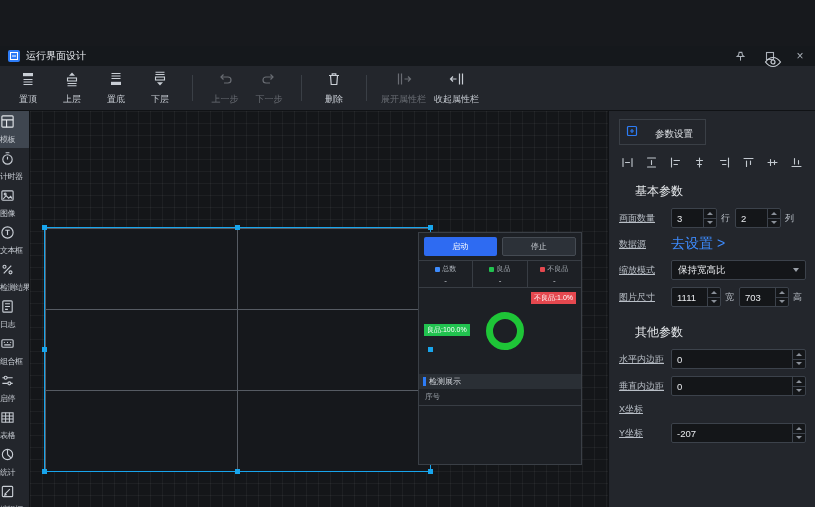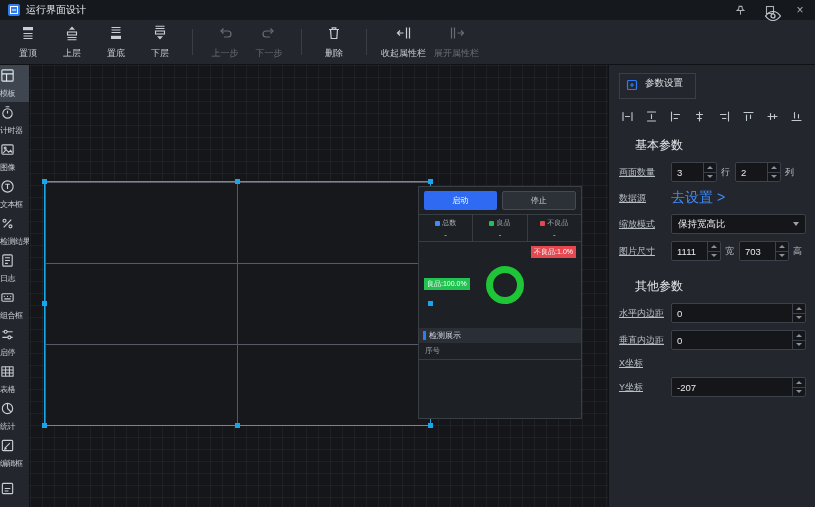--- a/index.html
+++ b/index.html
@@ -2,21 +2,21 @@
 <html><head>
 <meta charset="utf-8">
 <style>
   * { margin:0; padding:0; box-sizing:border-box; }
   html,body { width:815px; height:507px; overflow:hidden; background:#17191d;
     font-family:"Liberation Sans","DejaVu Sans",sans-serif; color:#cfd4da; }
   .app { width:815px; height:507px; display:flex; flex-direction:column; }
 
   
   .titlebar { height:20px; background:#15181c; display:flex; align-items:center;
-    padding:0 8px; gap:6px; flex:0 0 20px; }
+    padding:0 8px; gap:6px; flex:0 0 20px;margin-top:46px; }
   .app-icon { width:12px; height:12px; background:#2d7cf6; border-radius:2px;
     display:flex; align-items:center; justify-content:center; }
   .title { font-size:10px; color:#e6e9ed; }
   .titlebar-right { margin-left:auto; display:flex; gap:16px; align-items:center; color:#aab0b8; }
   .tb-ic { display:flex; align-items:center; justify-content:center; width:14px; height:14px;
     font-size:12px; line-height:14px; cursor:pointer; }
 
   
   .toolbar { height:45px; background:#23262c; display:flex; align-items:center;
     padding:0 6px; border-bottom:1px solid #101215; flex:0 0 45px; }
@@ -81,21 +81,21 @@
   .pw-sec { height:15px; background:#2a2f35; display:flex; align-items:center;
     padding-left:4px; gap:3px; font-size:8px; color:#d0d4da; }
   .pw-accent { width:3px; height:9px; background:#2d7cf6; }
   .pw-table { flex:1; display:flex; flex-direction:column; }
   .pw-th { padding:3px 6px; font-size:7.5px; color:#9aa0a8; border-bottom:1px solid #383d44; }
 
   
   .rightpanel { width:207px; background:#23262c; border-left:1px solid #101215;
     display:flex; flex-direction:column; overflow:hidden; }
   .rp-header { margin:8px 10px 2px; display:inline-flex; align-self:flex-start;
-    align-items:flex-start; gap:7px; border:1px solid #3a3f46; padding:3px 12px 3px 6px; }
+    align-items:flex-end; gap:17px; border:1px solid #3a3f46; padding:3px 12px 3px 6px; }
   .rp-header .t { font-size:9.5px; color:#dde0e4; }
   .rp-align { display:flex; justify-content:space-between; margin:9px 12px 4px; }
   .rp-align .ai { cursor:pointer; display:flex; }
   .rp-section { font-size:12px; font-weight:normal; color:#e4e7ea; margin:10px 26px 8px; }
   .rp-row { display:flex; align-items:center; padding:0 10px; margin-bottom:7px; }
   .rp-label { flex:0 0 52px; font-size:9px; color:#b9bfc7;text-decoration:underline; }
   .rp-ctrl { flex:1; display:flex; align-items:center; }
   .suffix { font-size:9px; color:#b9bfc7; margin:0 5px 0 4px; }
   .link { font-size:14px; color:#3d8bfd; cursor:pointer; }
 
@@ -217,37 +217,37 @@
       <span>
         <svg width="18" height="18" viewBox="0 0 18 18" fill="none" stroke="#c9ced5" stroke-width="1.2">
             <path d="M4 5.5h10M7.2 5.5V3.8h3.6v1.7M5.5 5.5l.7 9h5.6l.7-9"></path>
           </svg>
       </span>
       <span class="lbl">删除</span>
     </div>
 
     <div class="tb-sep"></div>
 
+    <div class="tb-btn disabled">
+      <span>
+        <svg width="18" height="18" viewBox="0 0 18 18" fill="none" stroke="#c9ced5" stroke-width="1.2">
+            <path d="M3.5 3.5v11M6.5 3.5v11"></path>
+            <path d="M9.5 9h6M13 6.5L15.5 9 13 11.5"></path>
+          </svg>
+      </span>
+      <span class="lbl">展开属性栏</span>
+    </div>
     <div class="tb-btn">
       <span>
         <svg width="18" height="18" viewBox="0 0 18 18" fill="none" stroke="#c9ced5" stroke-width="1.2">
             <path d="M11.5 3.5v11M14.5 3.5v11"></path>
             <path d="M8.5 9H2.5M5 6.5L2.5 9 5 11.5"></path>
           </svg>
       </span>
       <span class="lbl">收起属性栏</span>
-    </div>
-    <div class="tb-btn disabled">
-      <span>
-        <svg width="18" height="18" viewBox="0 0 18 18" fill="none" stroke="#c9ced5" stroke-width="1.2">
-            <path d="M3.5 3.5v11M6.5 3.5v11"></path>
-            <path d="M9.5 9h6M13 6.5L15.5 9 13 11.5"></path>
-          </svg>
-      </span>
-      <span class="lbl">展开属性栏</span>
     </div>
 
     <div class="tb-spacer"></div>
 
     <div class="tb-btn" style="margin-right:14px;gap:35px;">
       <span>
         <svg width="20" height="18" viewBox="0 0 20 18" fill="none" stroke="#c9ced5" stroke-width="1.2">
             <path d="M2.5 9s3.2-4.5 7.5-4.5S17.5 9 17.5 9s-3.2 4.5-7.5 4.5S2.5 9 2.5 9z"></path>
             <circle cx="10" cy="9" r="2"></circle>
           </svg>

